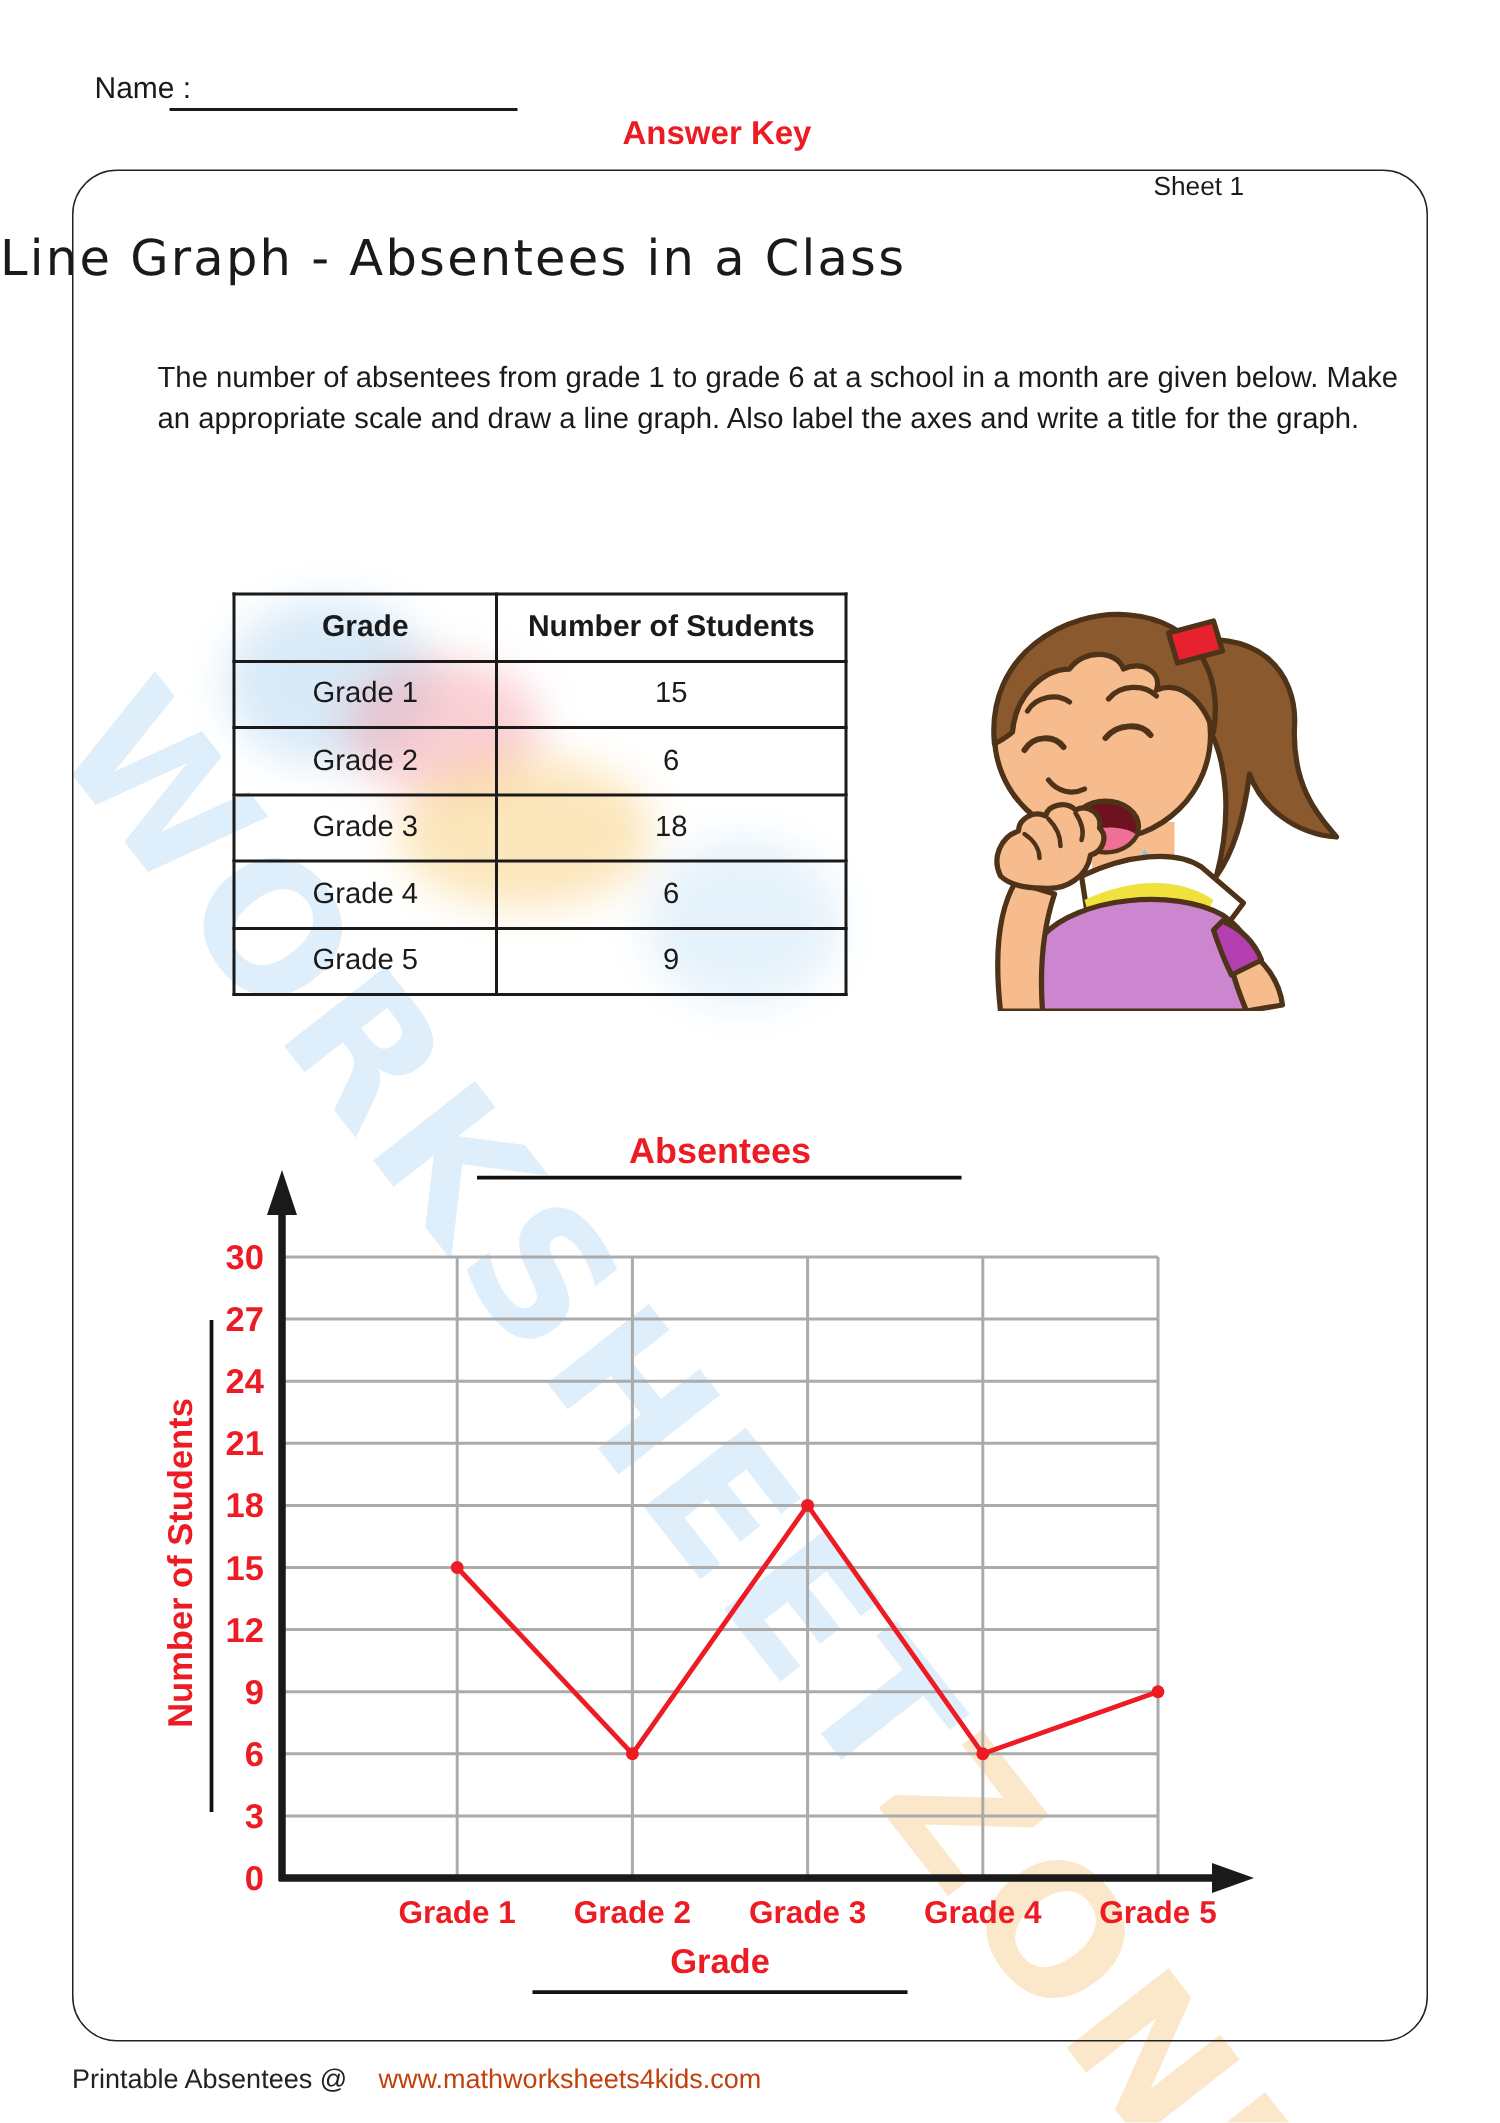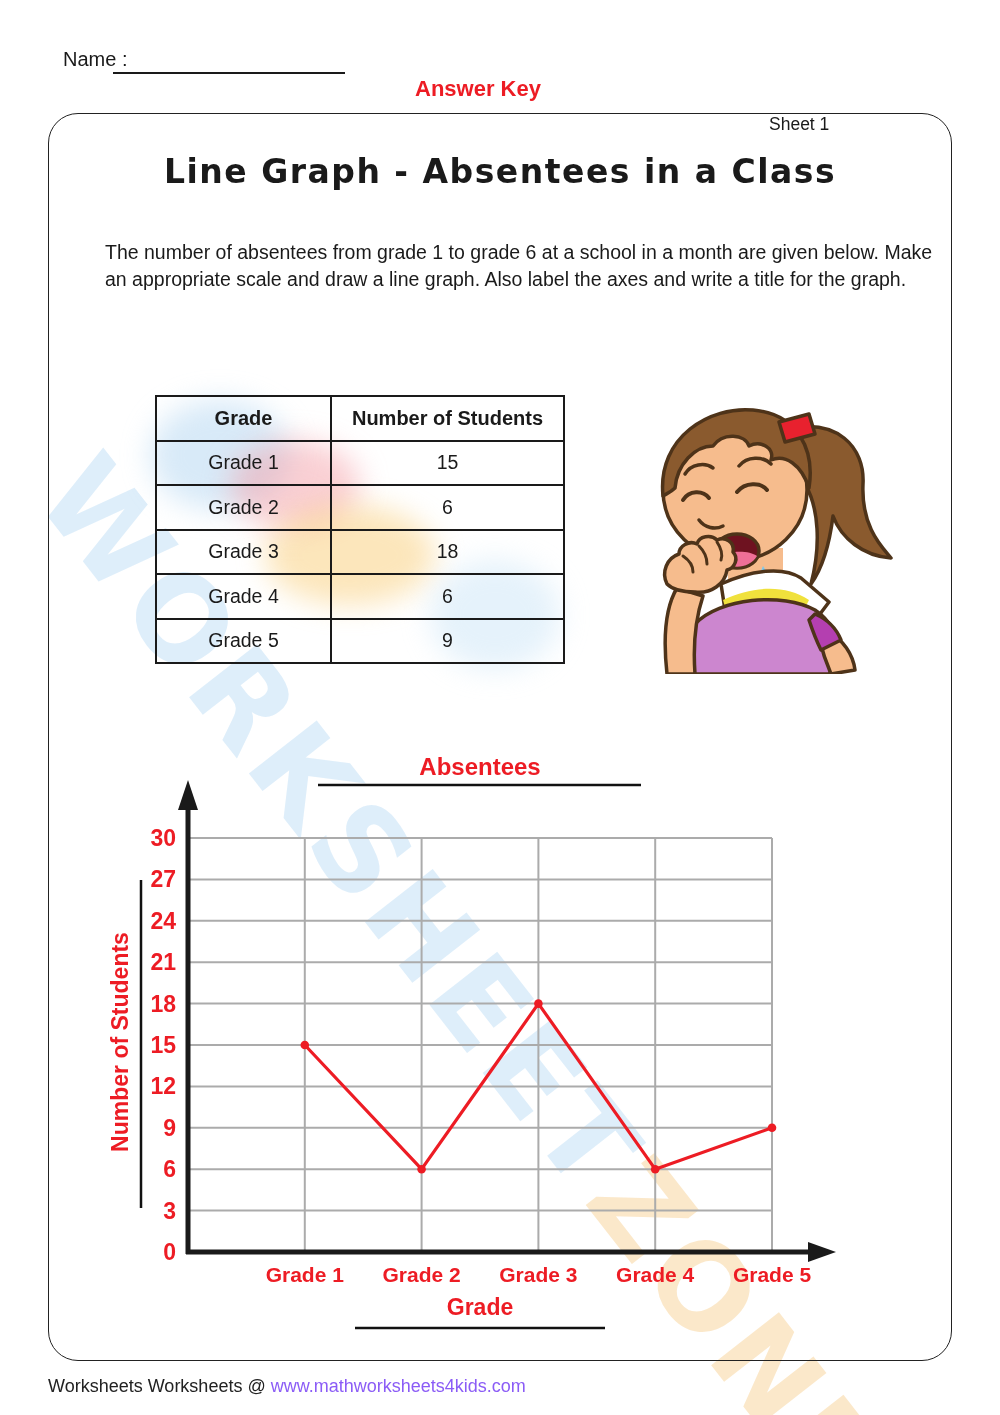--- a/index.html
+++ b/index.html
@@ -15,36 +15,36 @@
   
   .name-label{left:63px;top:48px;font-size:20px;}
   .name-line{left:113px;top:47px;width:232px;height:25px;border-bottom:2.4px solid #1a1a1a;}
   .answer-key{left:0;top:76px;width:956px;text-align:center;
               color:#ed1c24;font-weight:bold;font-size:22px;}
   .sheet{left:769px;top:90px;font-size:17.5px;margin-top:24px;}
 
   .frame{left:48px;top:113px;width:902px;height:1246px;border:1.6px solid #222;
          border-radius:30px;}
 
-  .page-title{left:0;top:152px;width:1000px;text-align:center;font-size:33px;
-              font-weight:bold;letter-spacing:1.5px;font-family:"DejaVu Sans",sans-serif;}
+  .page-title{left:0;top:152px;width:1000px;font-size:33px;
+              font-weight:normal;letter-spacing:1.5px;font-family:"DejaVu Sans",sans-serif;}
 
   .instructions{left:105px;top:239px;width:838px;font-size:19.5px;line-height:1.4;}
 
   
   table.data{left:155px;top:395px;border-collapse:collapse;position:absolute;
              font-size:19.5px;}
   table.data th,table.data td{border:2.2px solid #1a1a1a;text-align:center;
              padding:0;height:42.5px;background:transparent;}
   table.data th{font-weight:bold;font-size:20px;}
   table.data .c0{width:173px;}
   table.data .c1{width:231px;}
 
   .footer{left:48px;top:1376px;font-size:18px;color:#222;}
-  .footer a{color:#8b5cf6;text-decoration:none;}
+  .footer a{color:#c2410c;text-decoration:none;margin-left:16px;}
 
   svg text{font-family:"Liberation Sans",sans-serif;}
 </style>
 </head>
 <body>
 
 <div class="abs blob" style="left:150px;top:400px;width:140px;height:110px;background:rgba(168,208,240,.45);"></div>
 <div class="abs blob" style="left:230px;top:440px;width:130px;height:90px;background:rgba(243,150,160,.45);"></div>
 <div class="abs blob" style="left:265px;top:505px;width:170px;height:100px;background:rgba(250,205,120,.5);"></div>
 <div class="abs blob" style="left:430px;top:560px;width:130px;height:110px;background:rgba(190,222,246,.4);"></div>
@@ -186,14 +186,14 @@
     <line x1="141" y1="150" x2="141" y2="478" stroke="#111" stroke-width="2.5"></line>
     <polyline points="304.8,315 421.6,439.2 538.4,273.6 655.2,439.2 772,397.8" fill="none" stroke="#ed1c24" stroke-width="3.2" stroke-linejoin="round"></polyline>
     <circle cx="304.8" cy="315" r="4.3" fill="#ed1c24"></circle>
     <circle cx="421.6" cy="439.2" r="4.3" fill="#ed1c24"></circle>
     <circle cx="538.4" cy="273.6" r="4.3" fill="#ed1c24"></circle>
     <circle cx="655.2" cy="439.2" r="4.3" fill="#ed1c24"></circle>
     <circle cx="772" cy="397.8" r="4.3" fill="#ed1c24"></circle>
   </svg>
 
 <div class="abs footer">
-  <span>Worksheets Worksheets @ </span><a href="#">www.mathworksheets4kids.com</a>
+  <span>Printable Absentees @ </span><a href="#">www.mathworksheets4kids.com</a>
 </div>
 
 </body></html>

